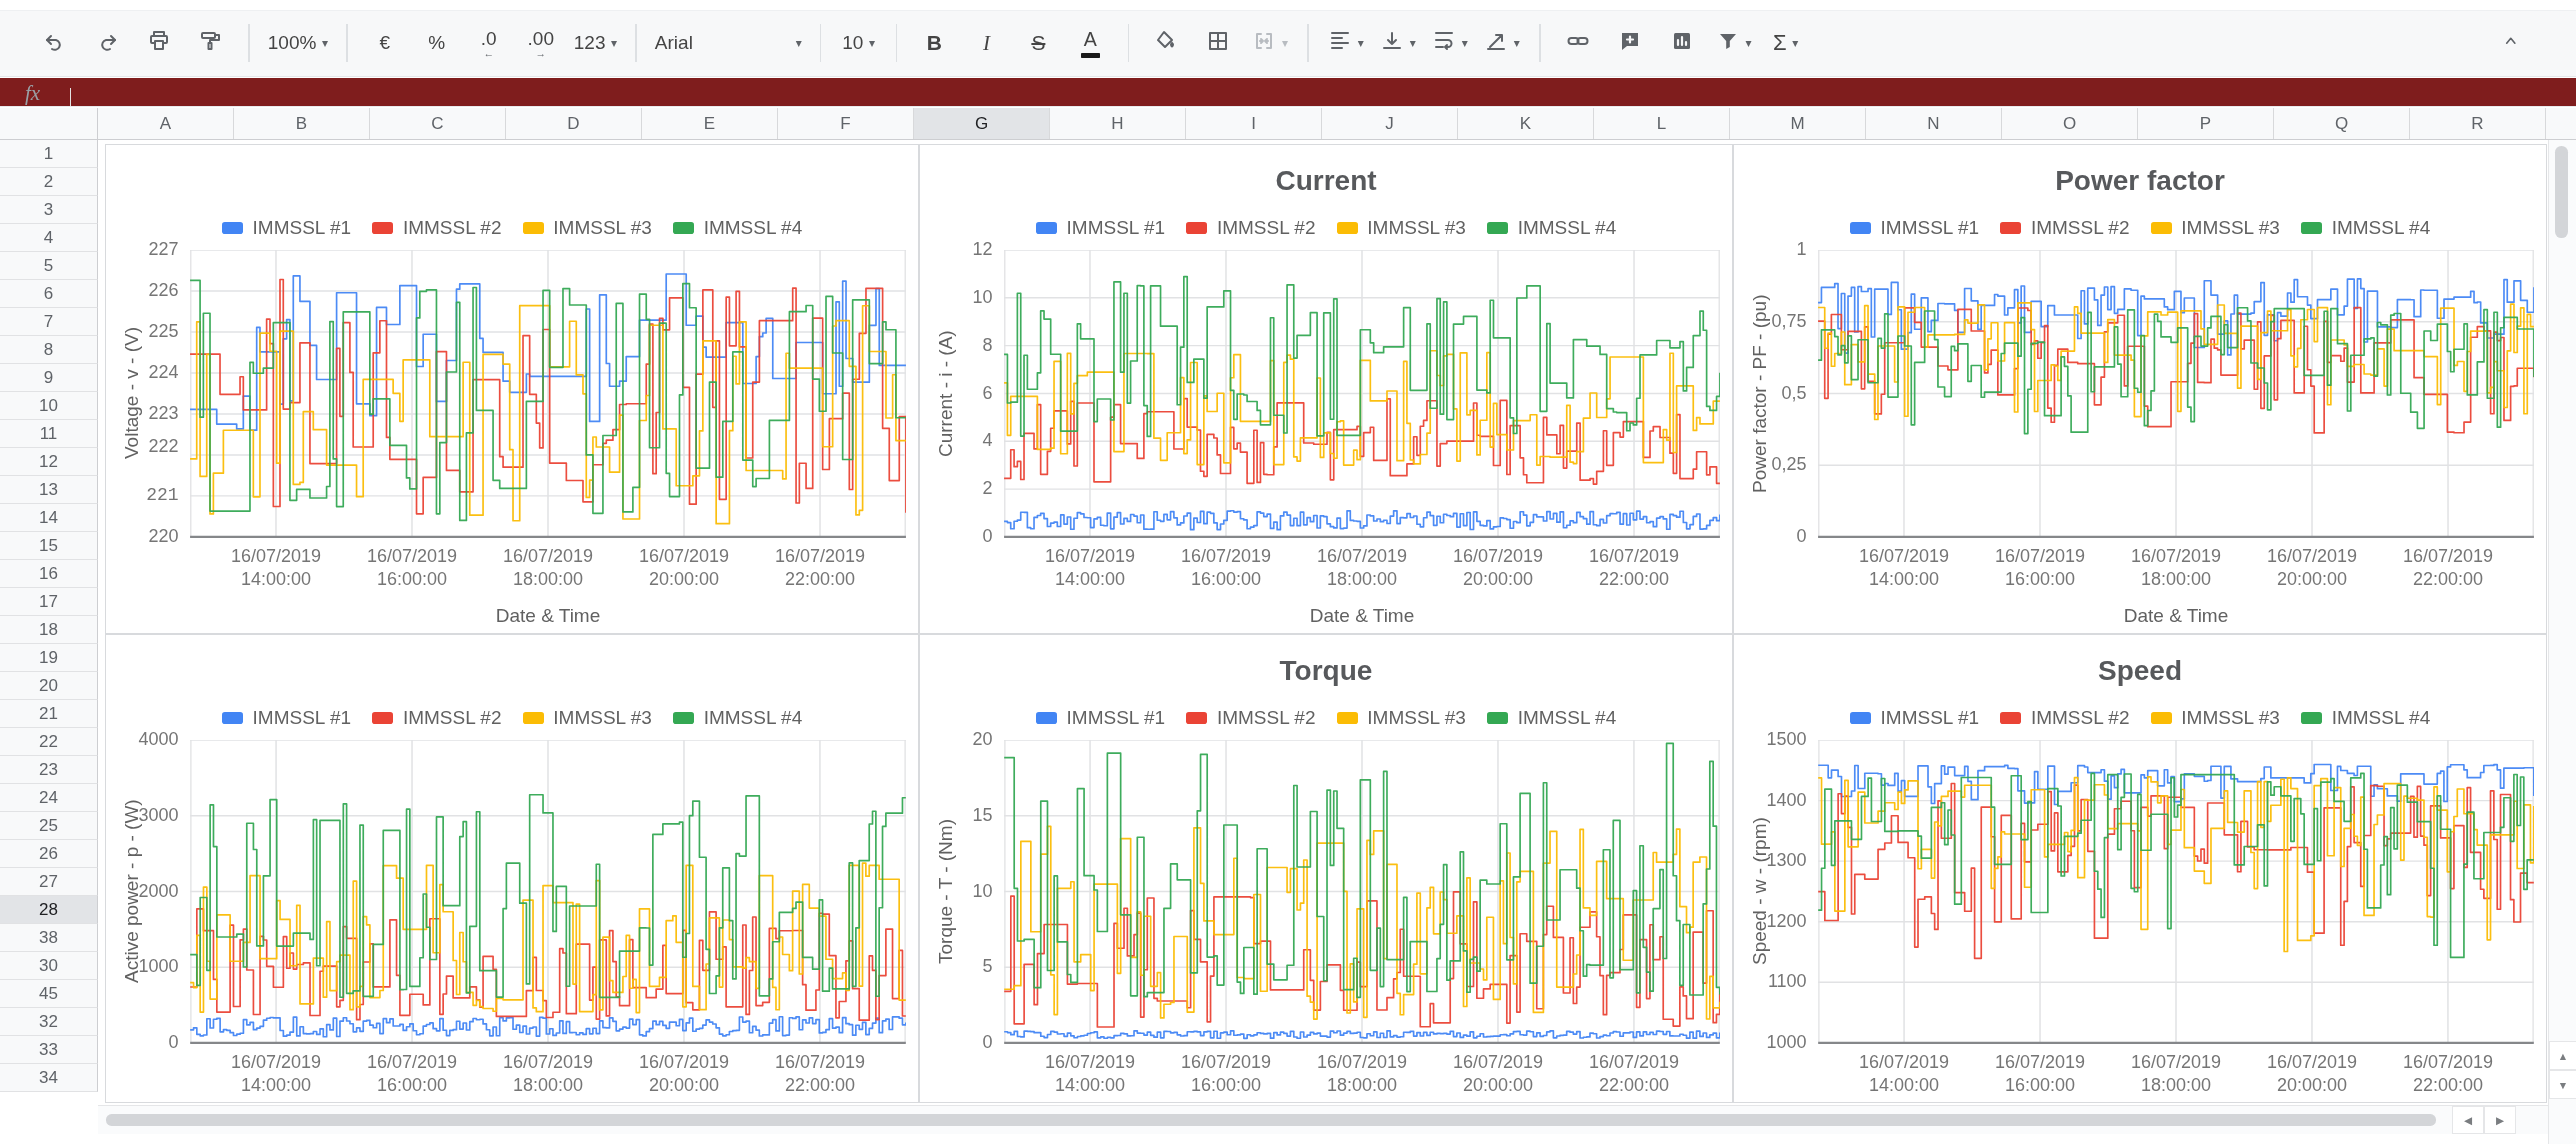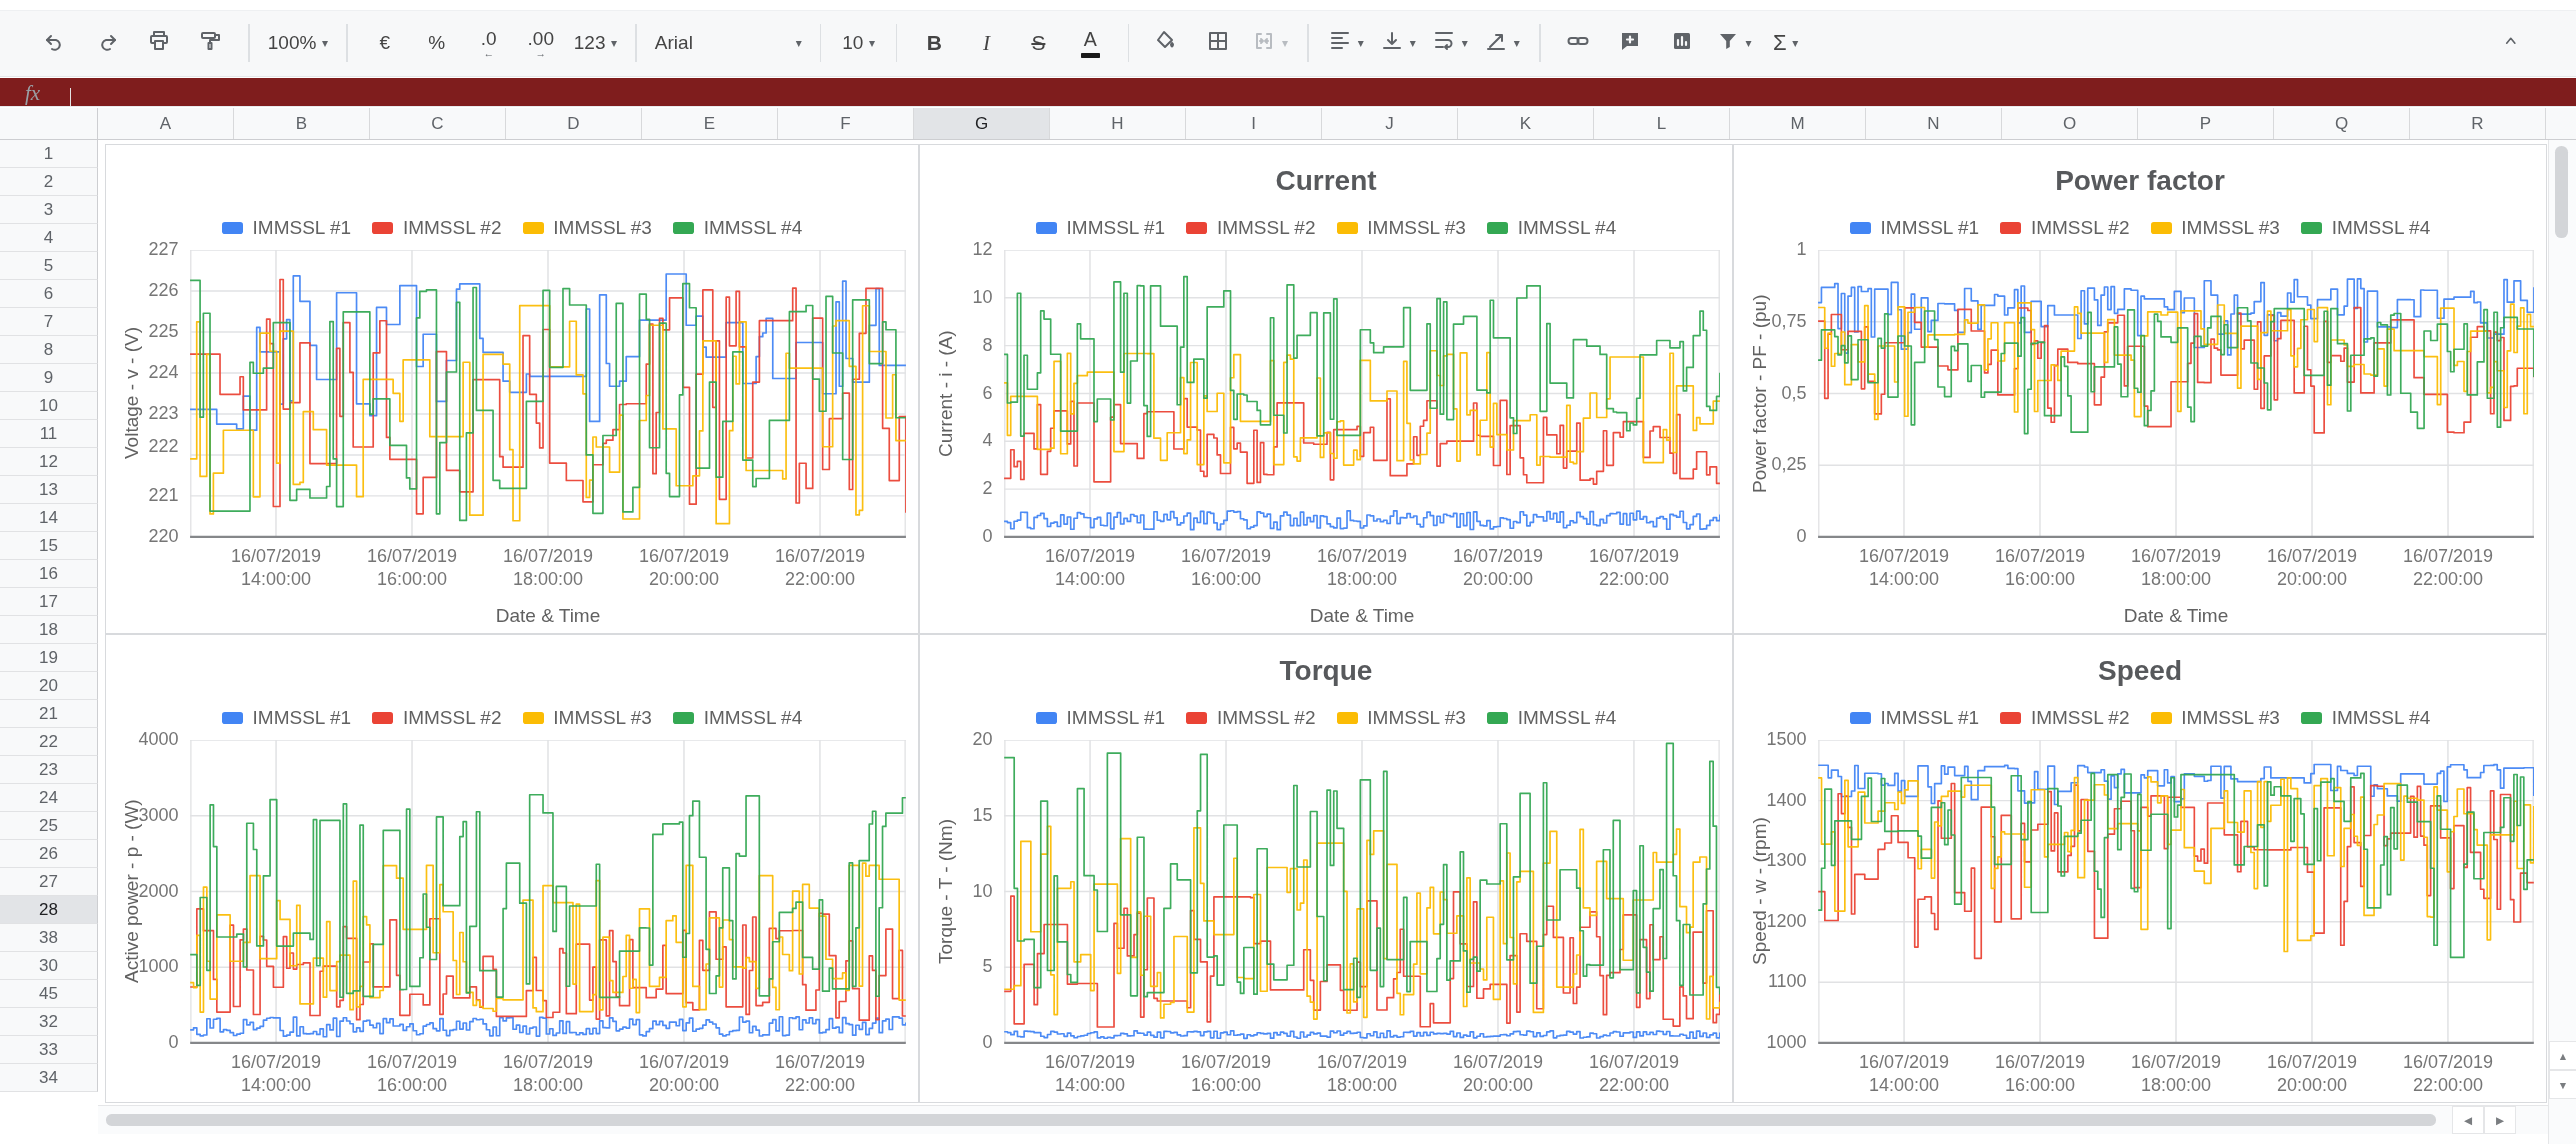--- a/index.html
+++ b/index.html
@@ -343,21 +343,21 @@
         <line x1="0" x2="1023" y1="175.71428571428572" y2="175.71428571428572" stroke="#e1e2e4" stroke-width="2"></line>
         <line x1="0" x2="1023" y1="117.14285714285714" y2="117.14285714285714" stroke="#e1e2e4" stroke-width="2"></line>
         <line x1="0" x2="1023" y1="58.57142857142859" y2="58.57142857142859" stroke="#e1e2e4" stroke-width="2"></line>
         <line x1="0" x2="1023" y1="0" y2="0" stroke="#e1e2e4" stroke-width="2"></line>
         <path d="M0 227.8H38.1V248.8H66.6V255.7H76.1V208.8H85.6V257.5H95.2V110.6H99.9V145.5H128.5V220.2H133.2V127.0H138.0V99.5H142.7V215.5H147.5V37.1H157.0V73.4H171.3V136.4H180.8V185.1H209.4V61.1H237.9V219.8H256.9V236.8H266.5V82.0H280.7V106.5H299.8V50.9H323.6V166.5H333.1V120.4H352.1V216.4H366.4V157.9H380.7V56.0H385.4V48.5H414.0V126.3H418.7V146.4H447.3V187.4H456.8V203.4H480.6V177.2H485.3V180.5H490.1V180.7H566.2V84.3H571.0V245.0H585.3V64.1H594.8V162.2H599.5V194.7H613.8V187.4H623.3V152.3H642.3V100.3H680.4V34.3H709.0V107.5H723.2V94.6H732.8V138.9H737.5V153.0H766.1V103.7H789.9V190.8H808.9V152.3H813.6V123.8H818.4V118.6H823.2V97.8H832.7V183.6H866.0V132.2H904.0V205.4H923.1V74.1H927.8V194.7H932.6V44.4H937.4V155.1H946.9V188.9H970.7V107.6H980.2V55.1H984.9V165.0H1023" fill="none" stroke="#4285F4" stroke-width="2.4" stroke-linejoin="round" opacity="0.95"></path>
         <path d="M0 148.8H42.8V206.2H71.4V181.1H76.1V228.5H109.4V98.7H114.2V133.7H119.0V366.6H128.5V42.2H133.2V227.4H142.7V218.0H157.0V132.6H171.3V305.2H209.4V140.7H214.1V237.7H218.9V103.8H228.4V175.0H233.1V281.5H261.7V146.9H271.2V101.1H280.7V267.8H285.5V299.2H323.6V377.0H333.1V325.0H352.1V145.2H366.4V315.0H385.4V345.6H404.4V185.2H442.5V295.3H447.3V310.4H475.8V122.4H485.3V206.2H494.8V247.3H499.6V282.9H504.4V113.6H513.9V304.5H537.7V329.4H561.5V359.9H575.7V306.9H590.0V276.3H594.8V271.8H604.3V256.7H613.8V220.8H623.3V219.7H651.9V163.0H656.6V105.9H661.4V319.6H666.1V232.2H670.9V97.5H675.7V114.1H685.2V68.4H704.2V196.2H713.7V363.2H723.2V177.3H732.8V57.1H747.0V224.8H751.8V129.8H756.5V356.3H766.1V67.4H770.8V136.9H780.3V59.0H785.1V138.5H794.6V297.2H804.1V188.8H813.6V101.0H861.2V54.6H866.0V361.6H870.7V304.7H880.3V340.7H889.8V97.4H904.0V313.7H913.6V241.1H932.6V204.6H942.1V342.3H946.9V184.7H956.4V119.1H965.9V54.8H989.7V254.8H999.2V329.5H1013.5V238.0H1023.0V375.4H1023" fill="none" stroke="#EA4335" stroke-width="2.4" stroke-linejoin="round" opacity="0.95"></path>
         <path d="M0 298.5H9.5V102.6H14.3V323.6H23.8V149.2H28.5V377.2H33.3V318.9H47.6V257.6H90.4V352.8H99.9V118.7H114.2V144.7H123.7V304.6H128.5V115.9H147.5V335.0H157.0V332.1H161.8V231.0H176.1V256.8H195.1V307.4H237.9V352.5H247.4V185.0H290.2V204.8H299.8V244.8H304.5V157.0H342.6V266.7H390.2V160.4H399.7V378.9H418.7V149.2H447.3V163.0H456.8V285.4H461.5V386.9H471.1V79.5H513.9V167.0H542.4V101.8H551.9V178.4H561.5V205.6H566.2V353.6H571.0V328.9H575.7V267.2H580.5V281.5H599.5V317.5H613.8V235.9H618.6V384.4H642.3V243.7H651.9V207.9H656.6V107.5H675.7V255.7H694.7V336.9H718.5V322.7H728.0V258.5H732.8V129.9H751.8V391.1H770.8V258.2H775.6V151.8H780.3V191.4H785.1V102.6H794.6V315.1H846.9V327.2H851.7V147.6H856.5V168.8H904.0V281.2H918.3V108.6H923.1V100.8H942.1V166.3H951.6V378.6H956.4V372.0H961.1V79.7H970.7V145.1H994.5V240.1H1004.0V178.3H1008.7V272.4H1023" fill="none" stroke="#FBBC04" stroke-width="2.4" stroke-linejoin="round" opacity="0.95"></path>
         <path d="M0 43.3H14.3V238.9H19.0V90.4H28.5V373.1H85.6V160.5H90.4V176.1H104.7V168.9H119.0V103.9H142.7V357.7H152.3V342.1H171.3V354.4H195.1V338.0H199.8V102.3H204.6V298.5H209.4V366.7H218.9V88.3H256.9V234.6H261.7V212.7H285.5V279.1H309.3V325.7H314.0V341.4H323.6V97.0H328.3V59.0H337.8V57.0H352.1V377.0H356.9V275.2H366.4V174.3H380.7V74.8H385.4V386.5H394.9V261.4H404.4V53.6H409.2V229.2H433.0V329.2H442.5V340.7H480.6V216.3H504.4V57.8H513.9V167.7H532.9V55.1H542.4V78.6H566.2V292.8H575.7V376.3H590.0V265.1H609.0V76.3H618.6V374.3H632.8V339.1H642.3V63.1H651.9V99.1H656.6V282.6H670.9V104.6H680.4V319.2H685.2V352.4H699.4V207.1H704.2V48.1H713.7V82.5H723.2V311.8H742.3V188.8H751.8V324.6H761.3V244.8H775.6V145.6H789.9V300.2H804.1V338.1H808.9V326.5H827.9V243.6H856.5V88.1H880.3V79.3H889.8V184.5H899.3V230.4H908.8V66.3H918.3V147.2H932.6V299.4H946.9V71.2H970.7V162.3H989.7V102.6H994.5V114.0H1008.7V239.7H1023" fill="none" stroke="#34A853" stroke-width="2.4" stroke-linejoin="round" opacity="0.95"></path>
       </svg>
       <div class="yt" style="top: 382px;">220</div>
-      <div class="yt" style="top: 341px;">221</div>
+      <div class="yt" style="top: 341px; font-family: Liberation Mono, monospace;">221</div>
       <div class="yt" style="top: 292px;">222</div>
       <div class="yt" style="top: 259px;">223</div>
       <div class="yt" style="top: 218px;">224</div>
       <div class="yt" style="top: 177px;">225</div>
       <div class="yt" style="top: 136px;">226</div>
       <div class="yt" style="top: 95px;">227</div>
       <div class="xt" style="left: 93px; top: 400px;">
         <div>16/07/2019</div>
         <div>14:00:00</div>
       </div>

